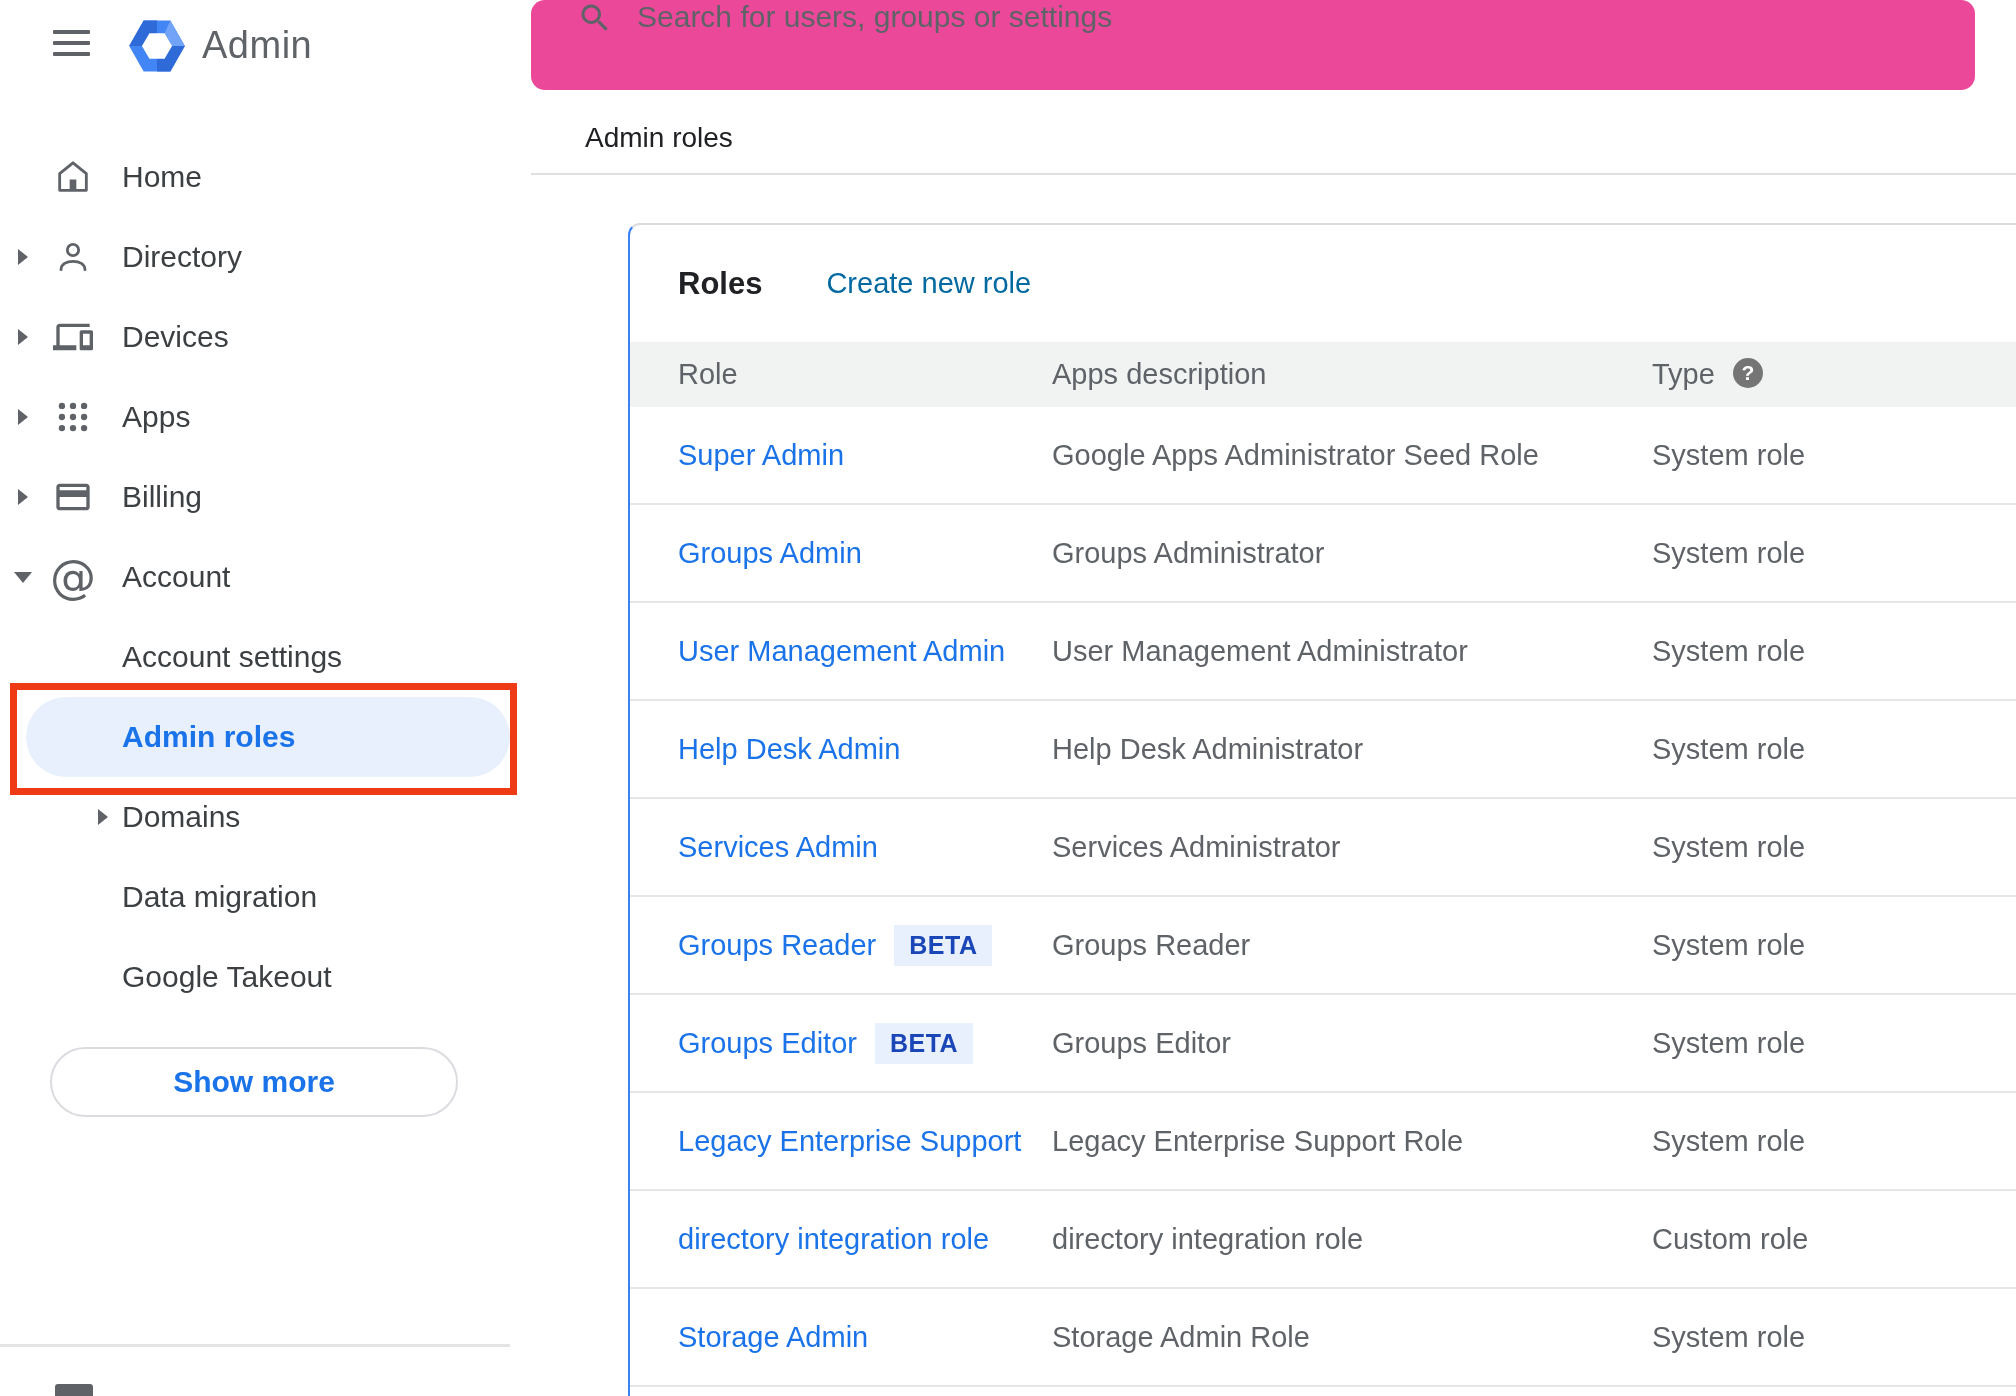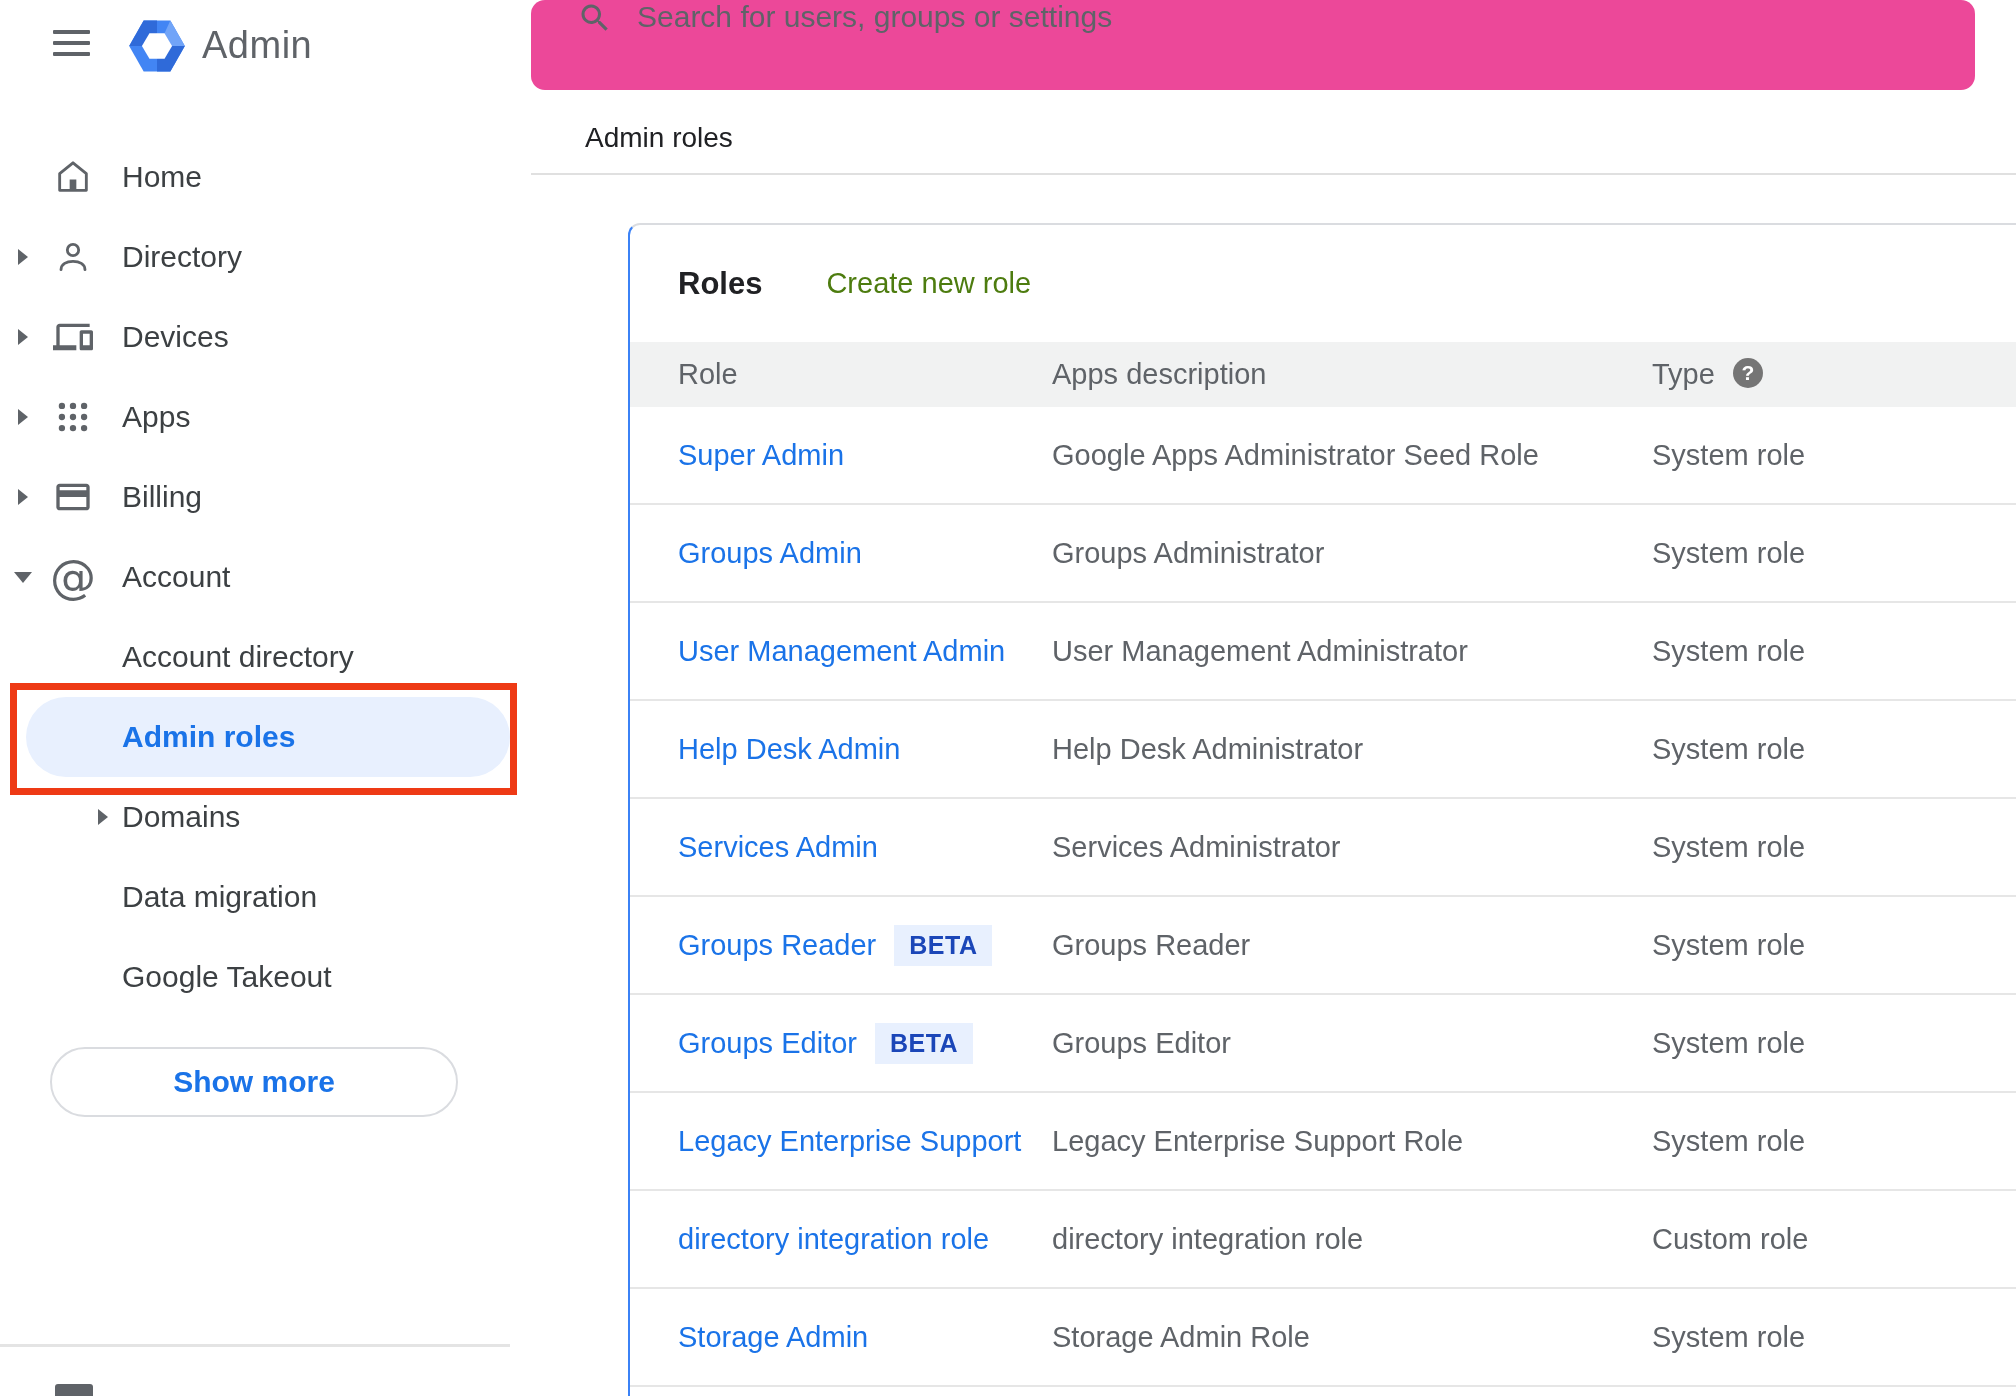--- a/index.html
+++ b/index.html
@@ -48,21 +48,21 @@
     display:flex; align-items:center; justify-content:center; }
   .sidebar-divider { position:absolute; left:0; top:1344px; width:510px; height:3px; background:#e4e4e4; }
   .partial-icon { position:absolute; left:55px; top:1384px; width:38px; height:12px;
     background:#5f6368; border-radius:3px 3px 0 0; }
 
   
   .card { position:absolute; left:628px; top:223px; width:1388px; height:1173px;
     border-left:2px solid #3b82f6; border-top:2px solid #dadce0; border-radius:12px 0 0 0; background:#fff; }
   .card-head { height:117px; display:flex; align-items:center; padding-left:48px; }
   .card-head .roles-title { font-size:31px; font-weight:700; color:#202124; }
-  .card-head .create-link { margin-left:64px; font-size:29px; color:#4d7c0f; text-decoration:none; cursor:pointer; }
+  .card-head .create-link { margin-left:64px; font-size:29px; color:#0369a1; text-decoration:none; cursor:pointer; }
 
   .grid { display:grid; grid-template-columns:374px 600px 1fr; padding-left:48px; align-items:center; }
   .thead { height:65px; background:#f1f2f2; color:#5f6368; font-size:29px; }
   .thead .type-h { display:flex; align-items:flex-start; }
   .help-circle { margin-left:18px; width:30px; height:30px; border-radius:50%; background:#757575;
     color:#fff; font-size:21px; font-weight:700; display:flex; align-items:center; justify-content:center; cursor:pointer; }
 
   .trow { height:98px; border-bottom:2px solid #e6e6e6; font-size:29px; }
   .trow .role-cell { display:flex; align-items:center; }
   .trow a.role-link { color:#1a73e8; text-decoration:none; cursor:pointer; white-space:nowrap;text-align:right; }
@@ -161,21 +161,21 @@
 
 <div class="side-item" style="top:537px">
   <span class="arrow-d"></span>
   <span class="iconbox">
       <span class="at-glyph">@</span>
     </span>
   <span class="lbl">Account</span>
 </div>
 
 <div class="side-item" style="top:617px">
-  <span class="lbl">Account directory</span>
+  <span class="lbl">Account settings</span>
 </div>
 
 <div class="side-item active" style="top:697px">
   <span class="lbl">Admin roles</span>
 </div>
 
 <div class="side-item" style="top:777px">
   <span class="arrow-r sub-arrow"></span>
   <span class="lbl">Domains</span>
 </div>

